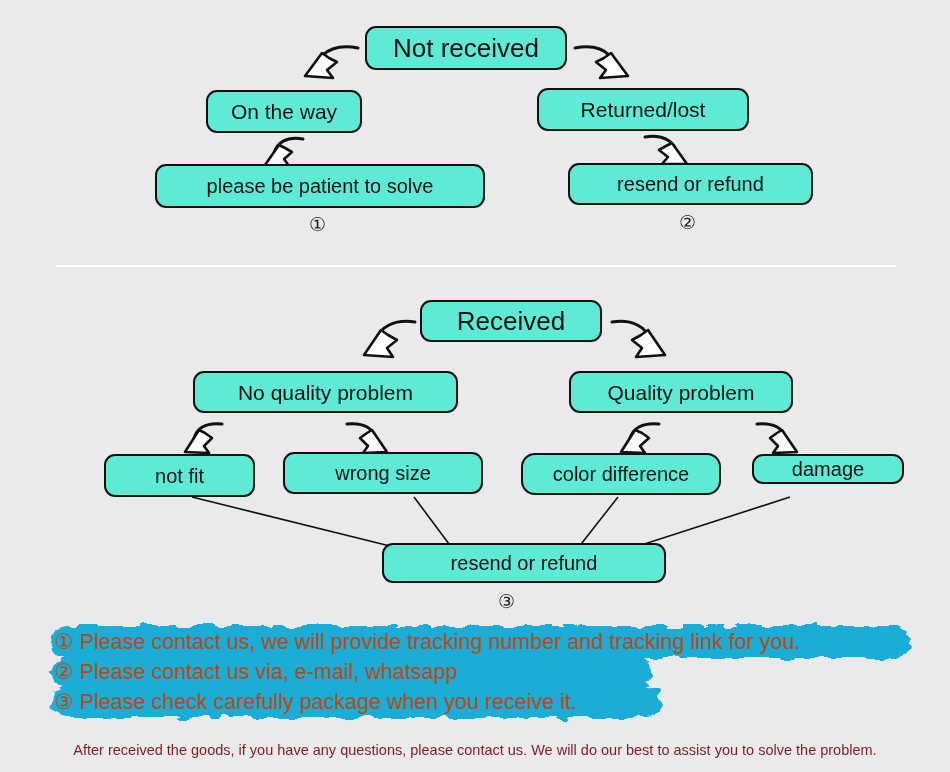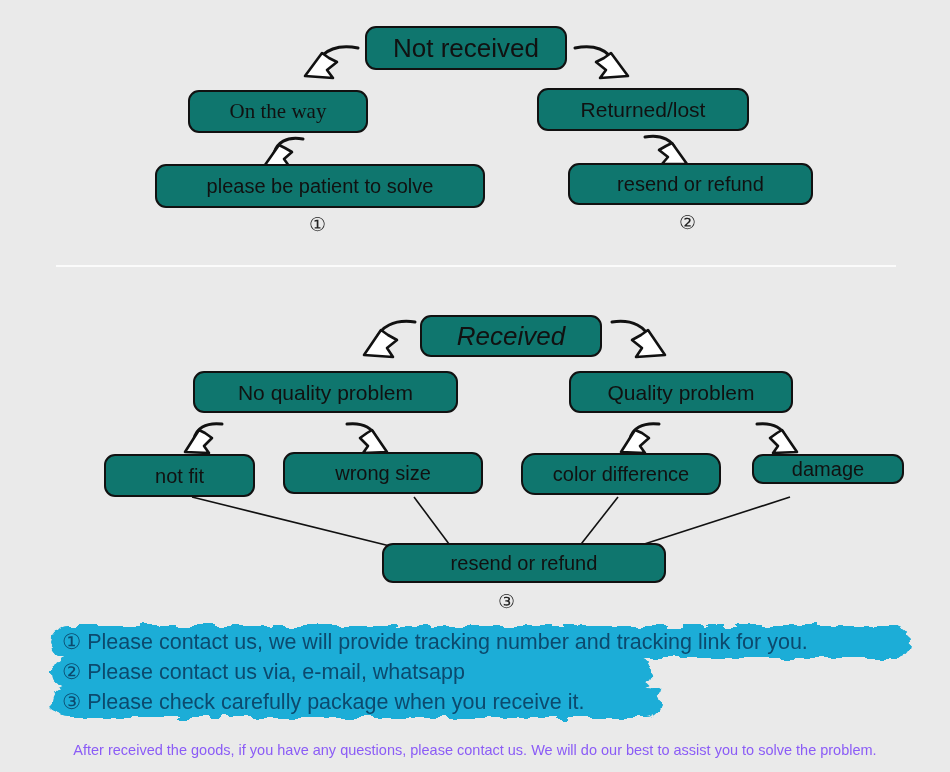--- a/index.html
+++ b/index.html
@@ -16,21 +16,21 @@
   }
   #stage {
     position: absolute;
     left: 0; top: 0;
     width: 950px;
     height: 772px;
   }
   
   .box {
     position: absolute;
-    background: #0f766e;
+    background: #5eead4;
     border: 2.5px solid #111111;
     border-radius: 11px;
     display: flex;
     align-items: center;
     justify-content: center;
     box-sizing: border-box;
     color: #111111;
     white-space: nowrap;
     z-index: 5;
   }
@@ -94,40 +94,40 @@
   }
   #notes-bg {
     position: absolute;
     left: 0; top: 0;
     width: 870px;
     height: 110px;
     z-index: 1;
   }
   .note-line {
     position: absolute;
-    left: 14px;
-    color: #0c4a6e;
+    left: 6px;
+    color: #c2410c;
     font-size: 21.5px;
     line-height: 1;
     white-space: nowrap;
     z-index: 2;
   }
   .note-1 { top: 12px; }
   .note-2 { top: 42px; }
   .note-3 { top: 72px; }
 
   
   #caption {
     position: absolute;
     left: 0;
     top: 742px;
     width: 950px;
     text-align: center;
     font-size: 14.5px;
-    color: #8b5cf6;
+    color: #7f1d1d;
     white-space: nowrap;
     z-index: 4;
   }
 </style>
 </head>
 <body>
 
 <div id="stage">
 
   <svg id="vec" viewBox="0 0 950 772">
@@ -189,40 +189,40 @@
       <line class="link-line" x1="414" y1="497" x2="452" y2="548"></line>
       <line class="link-line" x1="618" y1="497" x2="578" y2="548"></line>
       <line class="link-line" x1="790" y1="497" x2="632" y2="548"></line>
     </g>
   </svg>
 
   <div class="box b-lg" style="left:365px; top:26px; width:202px; height:44px;">
     <span class="txt">Not received</span>
   </div>
 
-  <div class="box b-md" style="left:188px; top:90px; width:180px; height:43px;font-family:Liberation Serif, serif;">
+  <div class="box b-md" style="left:206px; top:90px; width:156px; height:43px;">
     <span class="txt">On the way</span>
   </div>
 
   <div class="box b-md" style="left:537px; top:88px; width:212px; height:43px;">
     <span class="txt">Returned/lost</span>
   </div>
 
   <div class="box b-sm" style="left:155px; top:164px; width:330px; height:44px;">
     <span class="txt">please be patient to solve</span>
   </div>
 
   <div class="box b-sm" style="left:568px; top:163px; width:245px; height:42px;">
     <span class="txt">resend or refund</span>
   </div>
 
   <div class="circle-num" style="left:309px; top:215px;">①</div>
   <div class="circle-num" style="left:679px; top:213px;">②</div>
 
-  <div class="box b-lg" style="left:420px; top:315px; width:182px; height:42px;font-style:italic;">
+  <div class="box b-lg" style="left:420px; top:300px; width:182px; height:42px;">
     <span class="txt">Received</span>
   </div>
 
   <div class="box b-md" style="left:193px; top:371px; width:265px; height:42px;">
     <span class="txt">No quality problem</span>
   </div>
 
   <div class="box b-md" style="left:569px; top:371px; width:224px; height:42px;">
     <span class="txt">Quality problem</span>
   </div>

